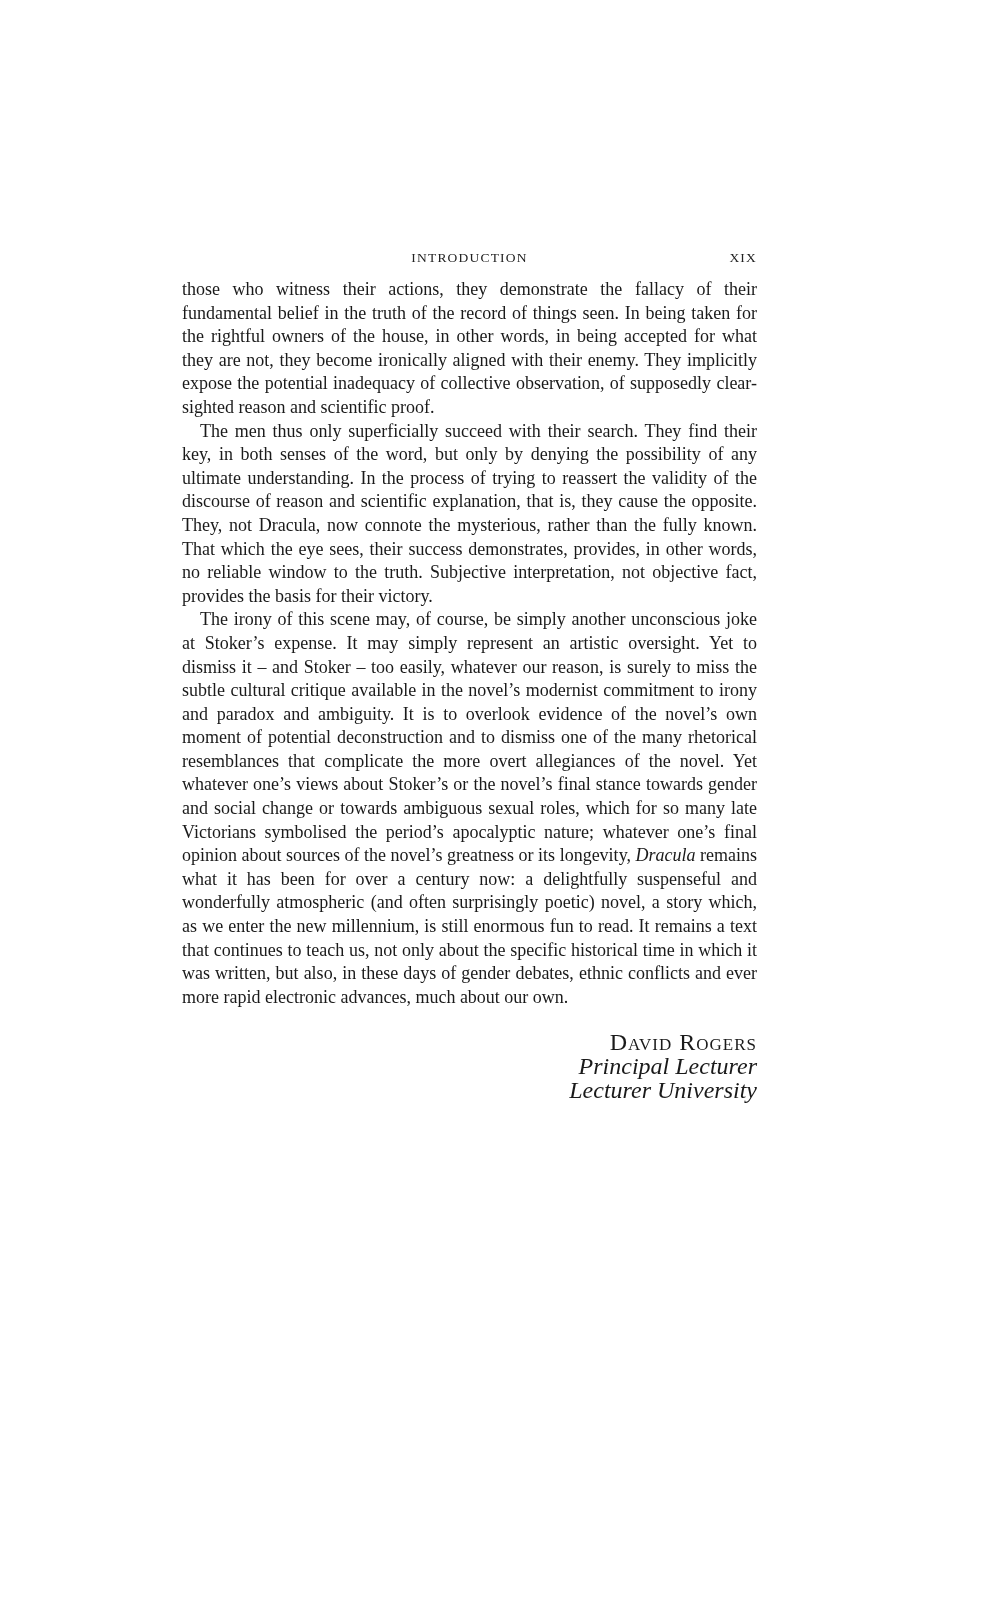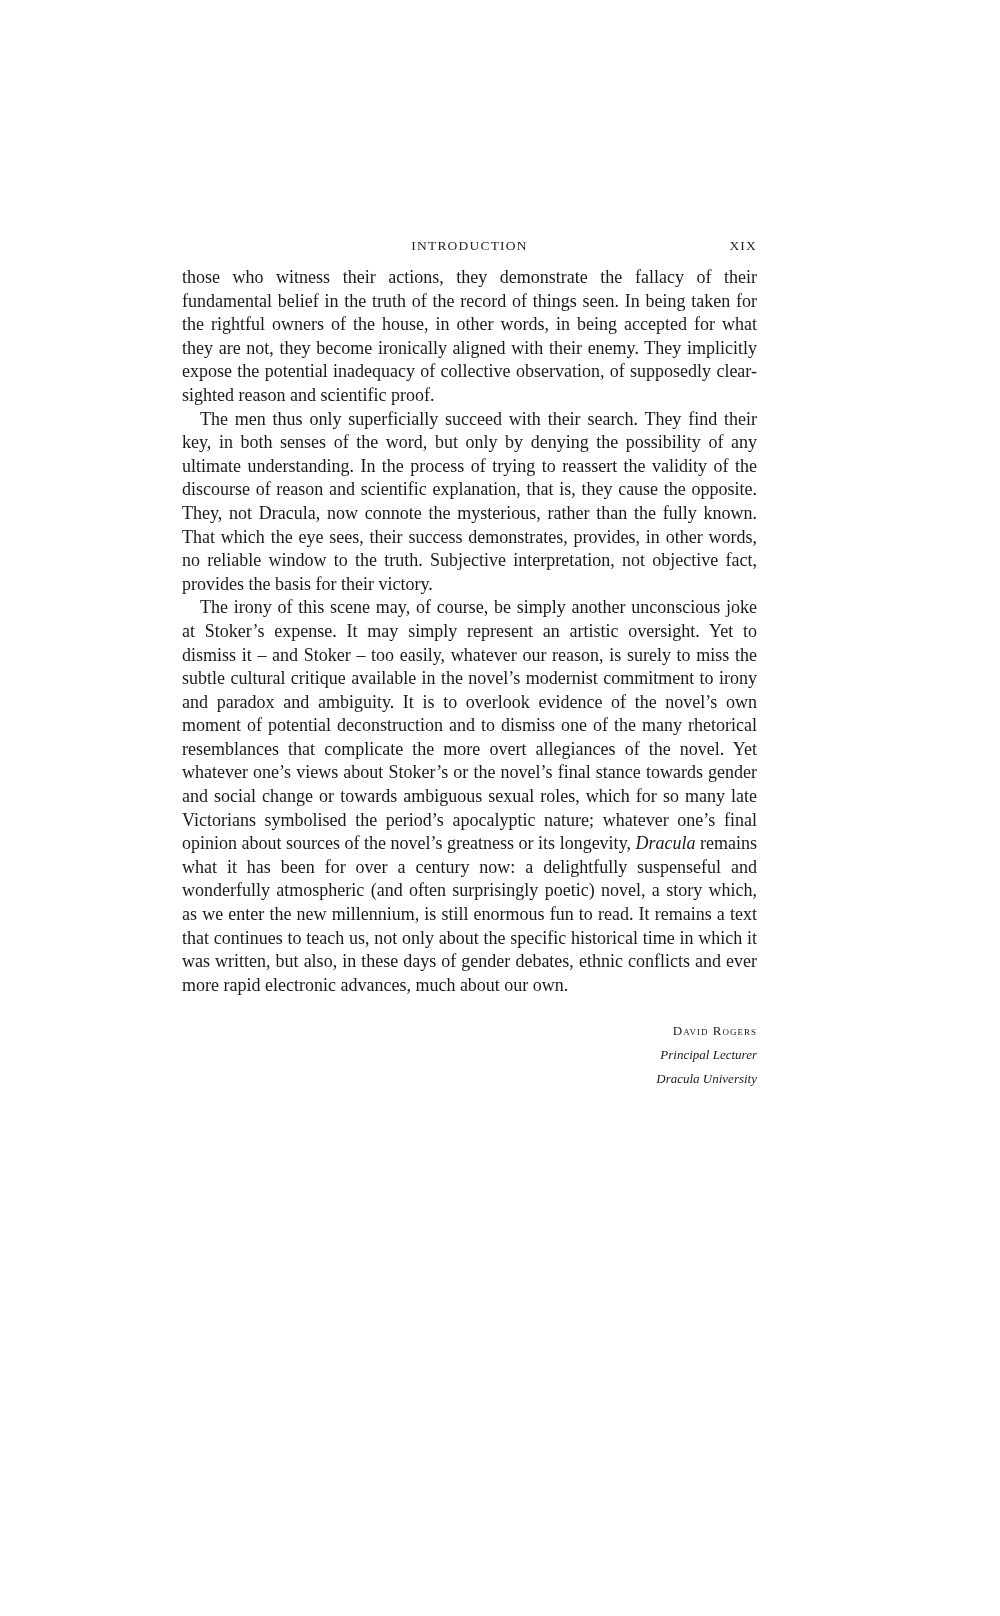--- a/index.html
+++ b/index.html
@@ -11,21 +11,21 @@
       width: 1000px;
       height: 1616px;
       position: relative;
       overflow: hidden;
       font-family: "Liberation Serif", "DejaVu Serif", serif;
       color: #1a1a1a;
     }
     .page {
       position: absolute;
       left: 182px;
-      top: 236px;
+      top: 248px;
       width: 575px;
     }
     .running-head {
       position: relative;
       height: 22px;
       font-size: 13.5px;
       letter-spacing: 1.2px;
       color: #222;
     }
     .running-head .title {
@@ -50,21 +50,21 @@
     .body-text p {
       margin: 0;
       text-indent: 18px;
     }
     .body-text p.first {
       text-indent: 0;
     }
     .signature {
       margin-top: 22px;
       text-align: right;
-      font-size: 13px;
+      font-size: 24px;
       line-height: 23.6px;
     }
     .signature .name {
       font-variant: small-caps;
       letter-spacing: 1px;
     }
     .signature .role,
     .signature .affiliation {
       font-style: italic;
       text-align: right;
@@ -82,15 +82,15 @@
 
   <div class="body-text">
     <p class="first">those who witness their actions, they demonstrate the fallacy of their fundamental belief in the truth of the record of things seen. In being taken for the rightful owners of the house, in other words, in being accepted for what they are not, they become ironically aligned with their enemy. They implicitly expose the potential inadequacy of collective observation, of supposedly clear-sighted reason and scientific proof.</p>
     <p>The men thus only superficially succeed with their search. They find their key, in both senses of the word, but only by denying the possibility of any ultimate understanding. In the process of trying to reassert the validity of the discourse of reason and scientific explanation, that is, they cause the opposite. They, not Dracula, now connote the mysterious, rather than the fully known. That which the eye sees, their success demonstrates, provides, in other words, no reliable window to the truth. Subjective interpretation, not objective fact, provides the basis for their victory.</p>
     <p><span>The irony of this scene may, of course, be simply another unconscious joke at Stoker’s expense. It may simply represent an artistic oversight. Yet to dismiss it – and Stoker – too easily, whatever our reason, is surely to miss the subtle cultural critique available in the novel’s modernist commitment to irony and paradox and ambiguity. It is to overlook evidence of the novel’s own moment of potential deconstruction and to dismiss one of the many rhetorical resemblances that complicate the more overt allegiances of the novel. Yet whatever one’s views about Stoker’s or the novel’s final stance towards gender and social change or towards ambiguous sexual roles, which for so many late Victorians symbolised the period’s apocalyptic nature; whatever one’s final opinion about sources of the novel’s greatness or its longevity, </span><em>Dracula</em><span> remains what it has been for over a century now: a delightfully suspenseful and wonderfully atmospheric (and often surprisingly poetic) novel, a story which, as we enter the new millennium, is still enormous fun to read. It remains a text that continues to teach us, not only about the specific historical time in which it was written, but also, in these days of gender debates, ethnic conflicts and ever more rapid electronic advances, much about our own.</span></p>
   </div>
 
   <div class="signature">
     <div class="name">David Rogers</div>
     <div class="role">Principal Lecturer</div>
-    <div class="affiliation">Dracula University</div>
+    <div class="affiliation">Lecturer University</div>
   </div>
 </div>
 
 </body></html>

